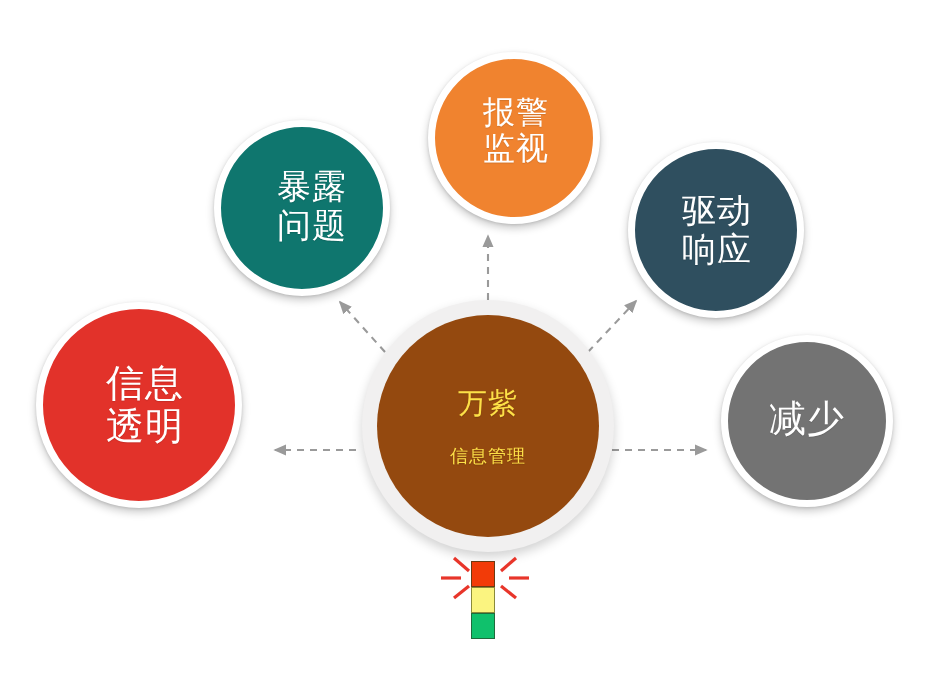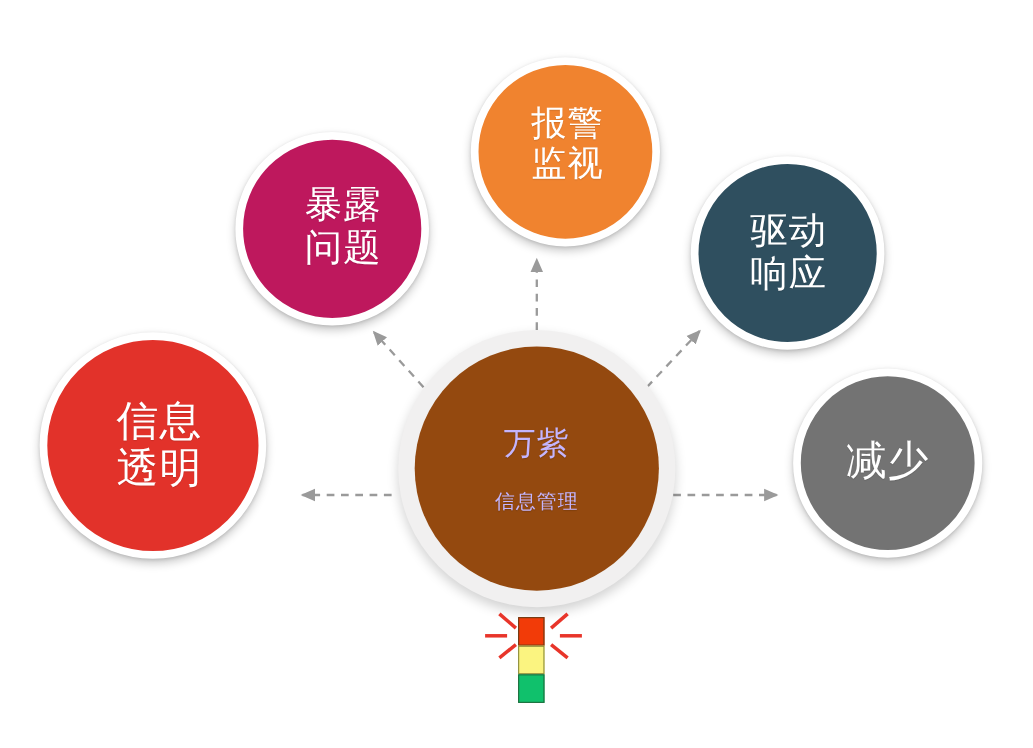--- a/index.html
+++ b/index.html
@@ -46,21 +46,21 @@
     left: 428px; top: 52px;
     width: 172px; height: 172px;
     background: #f0832f;
     font-size: 32px;
   }
   #bubble-alarm-monitor .stack { transform: translate(2px, -8px); }
 
   #bubble-expose-problem {
     left: 214px; top: 120px;
     width: 176px; height: 176px;
-    background: #be185d;
+    background: #0f766e;
     font-size: 34px;
   }
   #bubble-expose-problem .stack { transform: translate(10px, -2px); }
 
   #bubble-drive-response {
     left: 628px; top: 142px;
     width: 176px; height: 176px;
     background: #2f4f5f;
     font-size: 34px;
   }
@@ -94,21 +94,21 @@
   #bubble-center {
     position: absolute;
     left: 377px; top: 315px;
     width: 222px; height: 222px;
     border-radius: 50%;
     background: #94490f;
     display: flex;
     flex-direction: column;
     align-items: center;
     justify-content: center;
-    color: #c4b5fd;
+    color: #fde047;
     text-align: left;
     user-select: none;
     box-sizing: border-box;
   }
   #bubble-center .c-line {
     display: block;
     white-space: nowrap;
     letter-spacing: 1px;
     text-shadow: 0 1px 1px rgba(0,0,0,0.18);
   }

